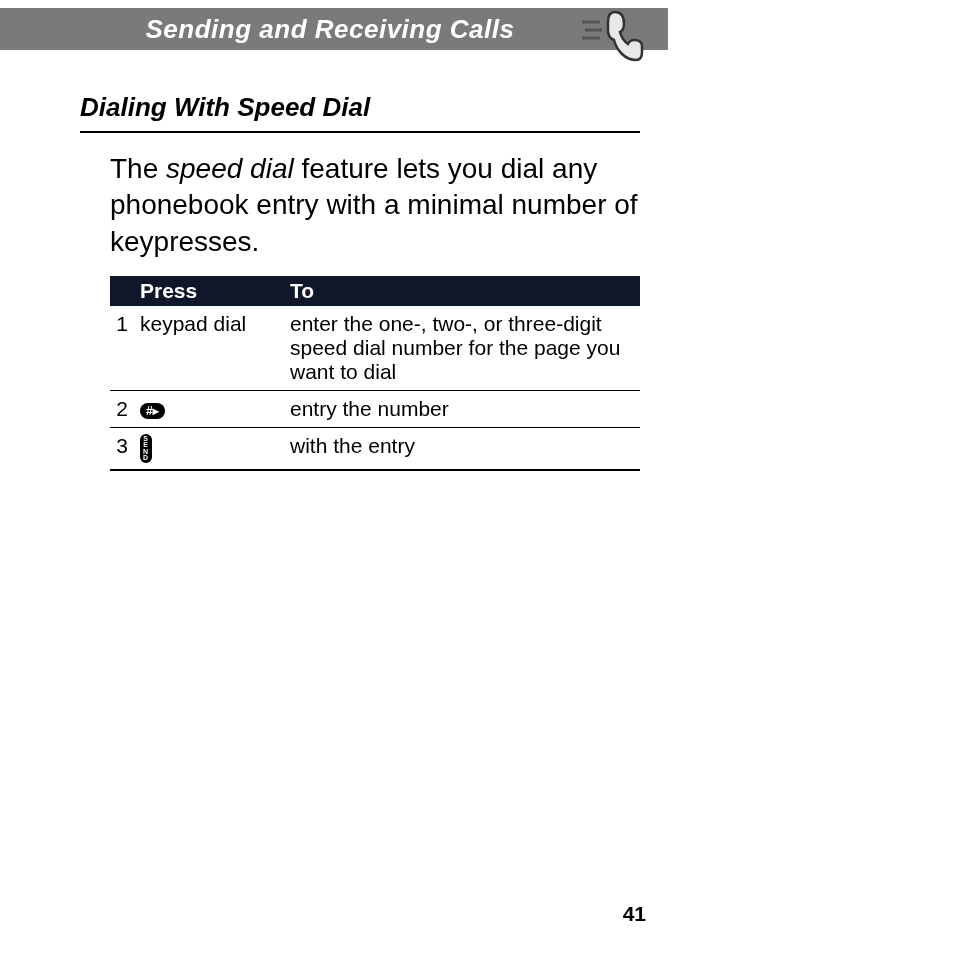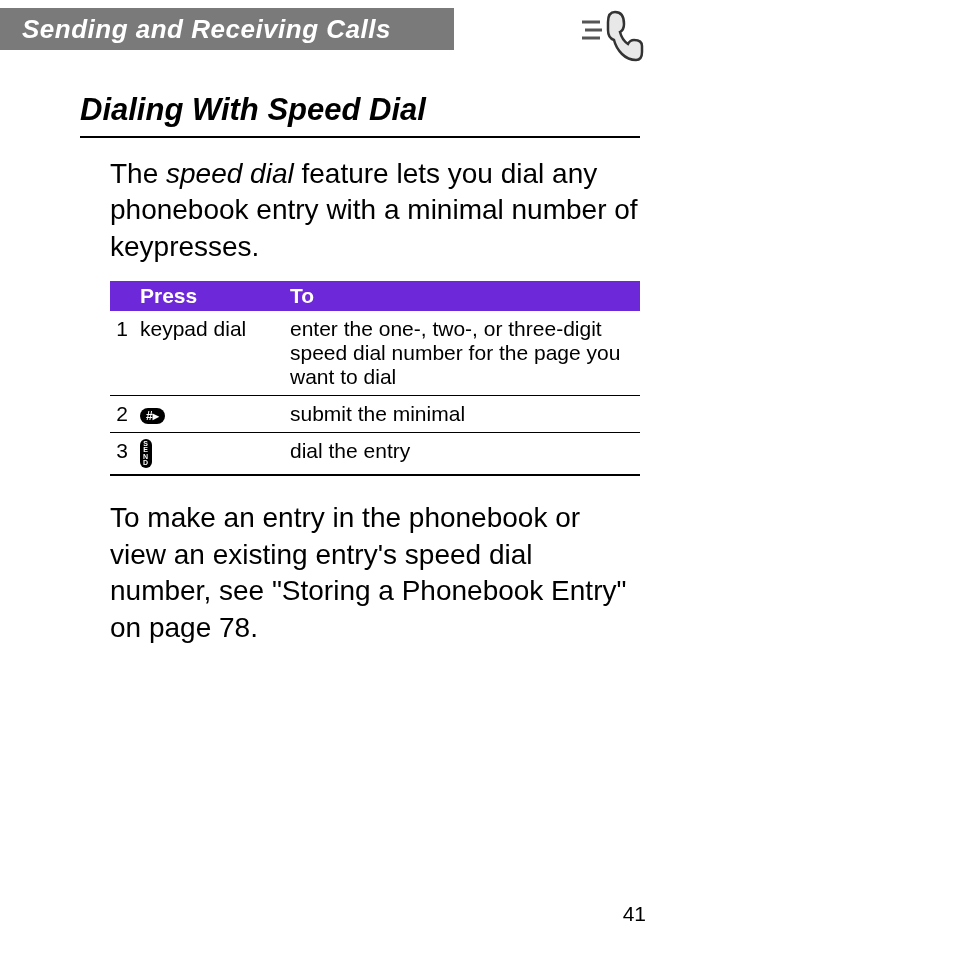--- a/index.html
+++ b/index.html
@@ -12,26 +12,26 @@
       height: 954px;
       background: #fff;
       font-family: "Helvetica Neue", Arial, sans-serif;
       position: relative;
       color: #000;
     }
     .header-bar {
       position: absolute;
       top: 8px;
       left: 0;
-      width: 454px;
+      width: 668px;
       height: 42px;
       background: #7a7a7a;
       display: flex;
       align-items: center;
-      justify-content: flex-start;
+      justify-content: center;
       padding-right: 30px;
       padding-left: 22px;
     }
     .header-title {
       color: #fff;
       font-size: 26px;
       font-weight: bold;
       font-style: italic;
       letter-spacing: 0.5px;
     }
@@ -42,21 +42,21 @@
       width: 70px;
       height: 70px;
     }
     .content {
       position: absolute;
       top: 92px;
       left: 80px;
       width: 560px;
     }
     .section-title {
-      font-size: 31px;
+      font-size: 26px;
       font-weight: bold;
       font-style: italic;
       margin-bottom: 8px;
     }
     .title-underline {
       border-bottom: 2px solid #000;
       width: 560px;
       margin-bottom: 18px;
     }
     .body-text {
@@ -71,21 +71,21 @@
       font-style: italic;
     }
     .table {
       margin-left: 30px;
       width: 530px;
       border-collapse: collapse;
       margin-top: 10px;
       margin-bottom: 24px;
     }
     .table-header {
-      background: #6d28d9;
+      background: #0f172a;
     }
     .table-header td {
       color: #fff;
       font-weight: bold;
       font-size: 21px;
       padding: 3px 6px;
     }
     .table-row td {
       font-size: 21px;
       font-weight: 300;
@@ -131,21 +131,21 @@
       line-height: 0.9;
       vertical-align: middle;
       text-align: center;
       letter-spacing: 0.5px;
     }
     .page-number {
       position: absolute;
       bottom: 28px;
       right: 308px;
       font-size: 21px;
-      font-weight: 400;
+      font-weight: 700;
       text-align: right;
     }
   </style>
 </head>
 <body>
 
 <div class="header-bar">
   <span class="header-title">Sending and Receiving Calls</span>
 </div>
 
@@ -179,28 +179,27 @@
     <tr class="table-row">
       <td class="col-num">1</td>
       <td class="col-press">keypad dial</td>
       <td class="col-to">enter the one-, two-, or three-digit speed dial number for the page you want to dial</td>
     </tr>
     <tr class="table-row">
       <td class="col-num">2</td>
       <td class="col-press">
         <span class="hash-key">#▸</span>
       </td>
-      <td class="col-to">submit the minimal</td>
+      <td class="col-to">entry the number</td>
     </tr>
     <tr class="table-row">
       <td class="col-num">3</td>
       <td class="col-press">
         <span class="send-key">S<br>E<br>N<br>D</span>
       </td>
-      <td class="col-to">dial the entry</td>
+      <td class="col-to">with the entry</td>
     </tr>
   </tbody>
     </table>
 
-  <p class="body-text">To make an entry in the phonebook or view an existing entry's speed dial number, see "Storing a Phonebook Entry" on page 78.</p>
 </div>
 
 <div class="page-number">41</div>
 
 </body></html>

